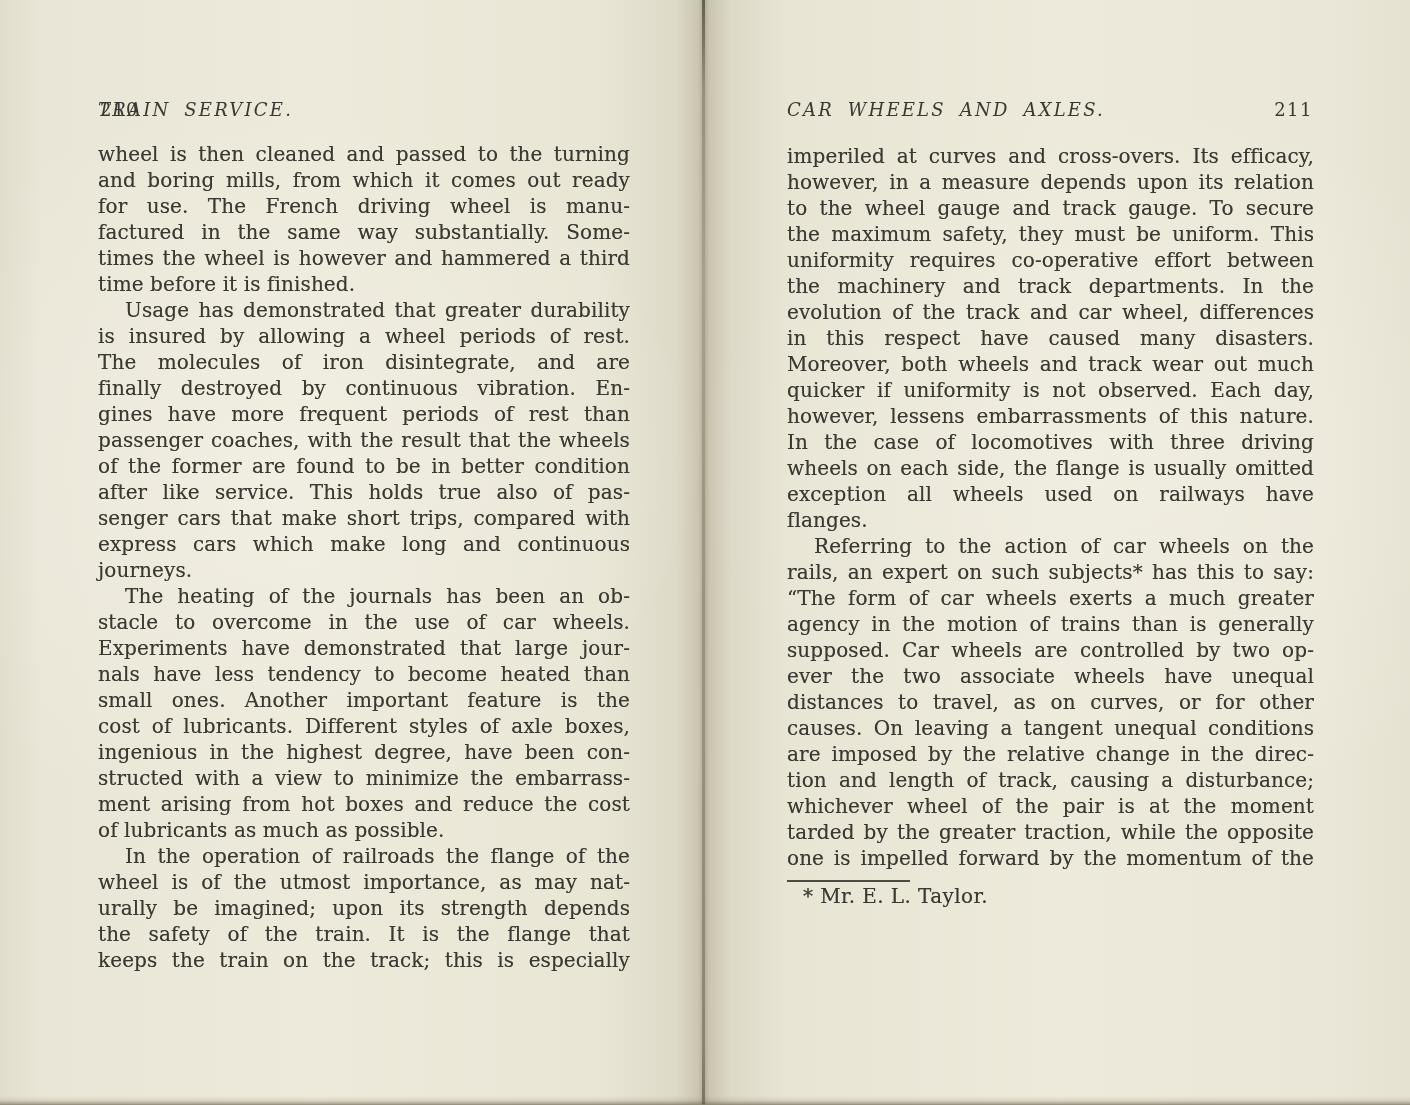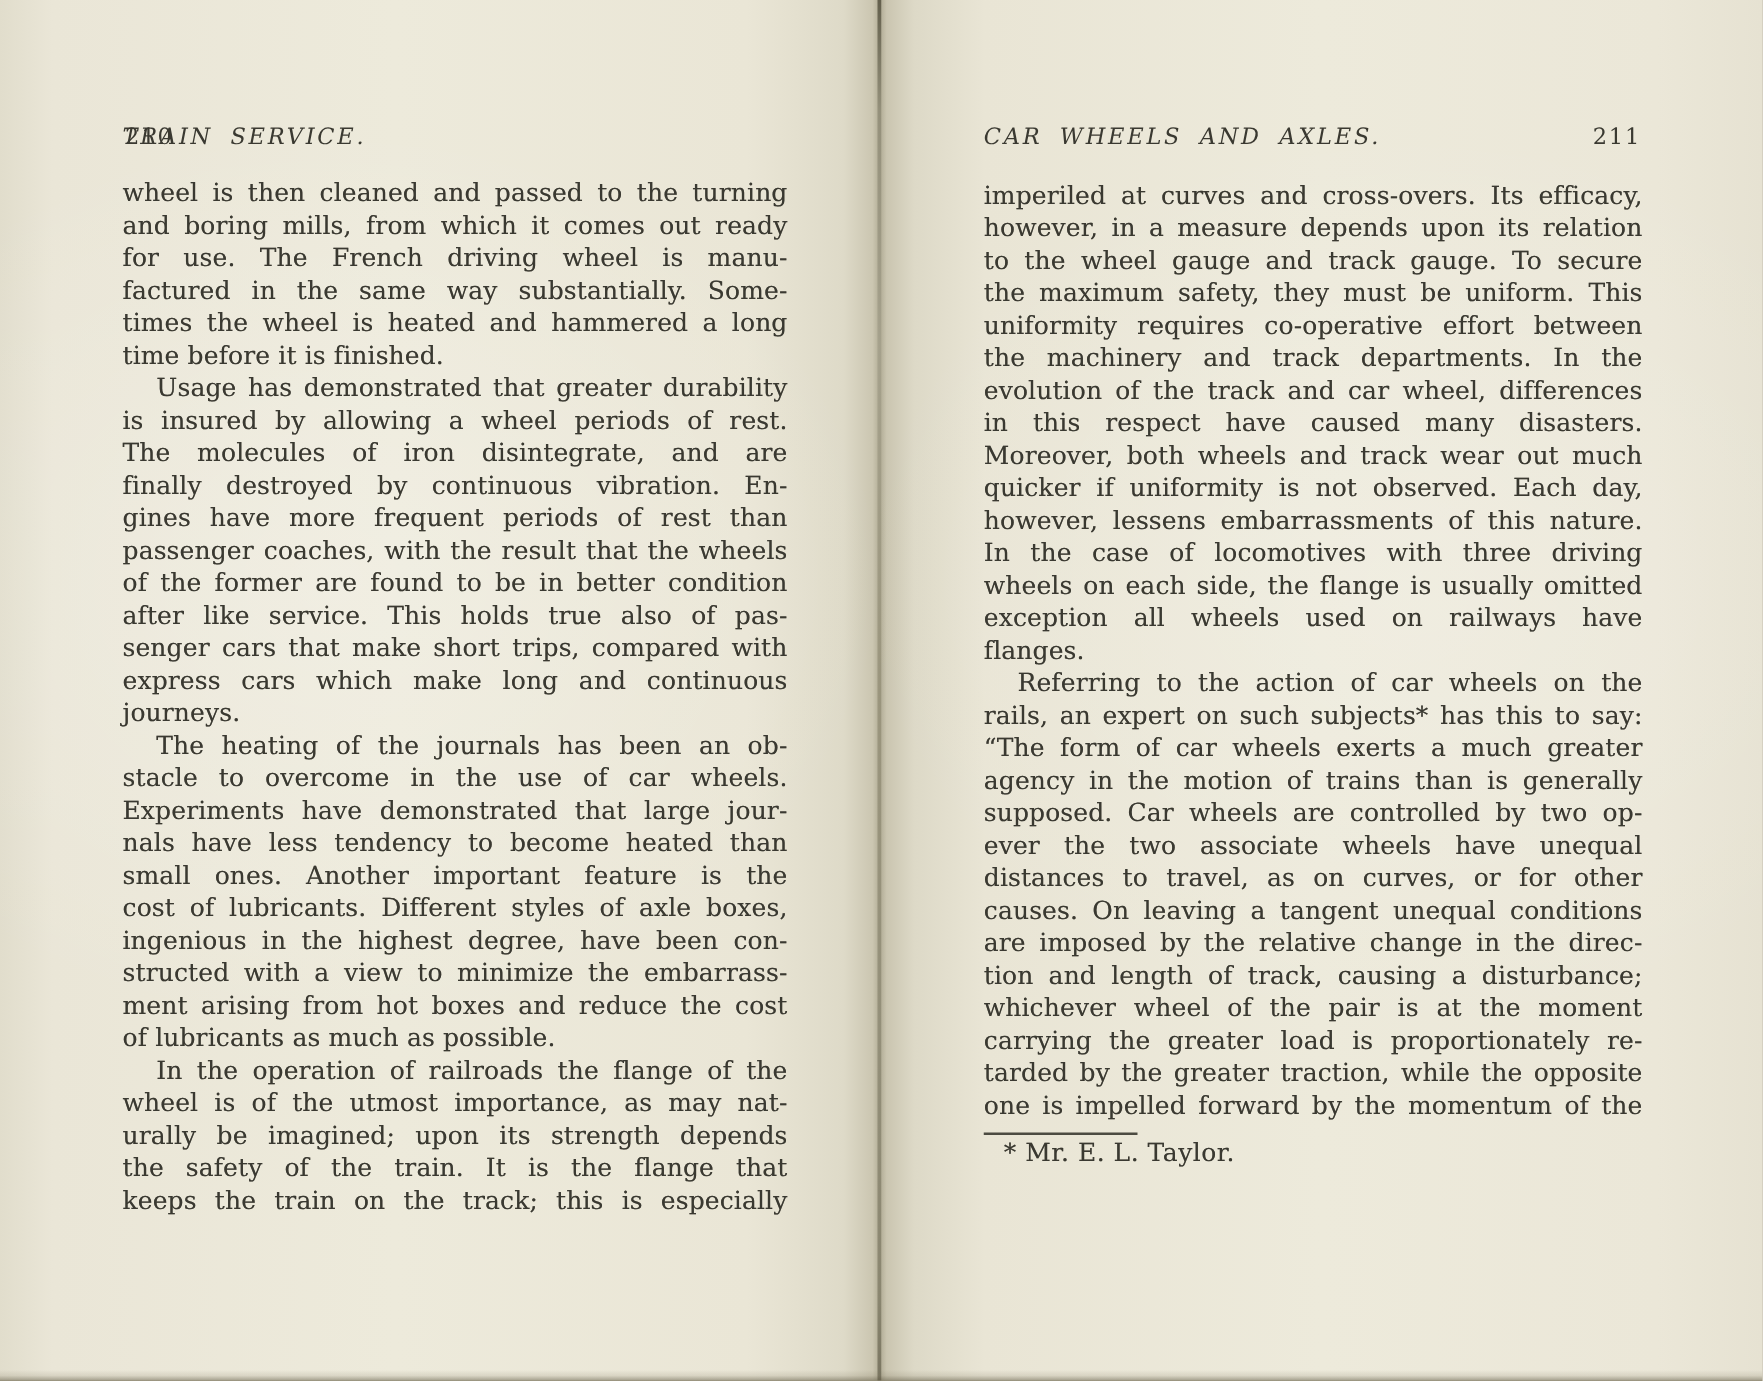--- a/index.html
+++ b/index.html
@@ -78,21 +78,21 @@
 
   <div class="page page-left">
     <div class="folio folio-left">210</div>
     <div class="running-head running-head-left">TRAIN SERVICE.</div>
     <div class="body-col body-left">
         <div>
           <div class="t-line para-start">wheel is then cleaned and passed to the turning</div>
           <div class="t-line">and boring mills, from which it comes out ready</div>
           <div class="t-line">for use. The French driving wheel is manu-</div>
           <div class="t-line">factured in the same way substantially. Some-</div>
-          <div class="t-line">times the wheel is heated and hammered a long</div>
+          <div class="t-line">times the wheel is however and hammered a third</div>
           <div class="t-line para-end">time before it is finished.</div>
         </div>
         <div>
           <div class="t-line para-start indented">Usage has demonstrated that greater durability</div>
           <div class="t-line">is insured by allowing a wheel periods of rest.</div>
           <div class="t-line">The molecules of iron disintegrate, and are</div>
           <div class="t-line">finally destroyed by continuous vibration. En-</div>
           <div class="t-line">gines have more frequent periods of rest than</div>
           <div class="t-line">passenger coaches, with the result that the wheels</div>
           <div class="t-line">of the former are found to be in better condition</div>
@@ -149,21 +149,20 @@
           <div class="t-line">rails, an expert on such subjects* has this to say:</div>
           <div class="t-line">“The form of car wheels exerts a much greater</div>
           <div class="t-line">agency in the motion of trains than is generally</div>
           <div class="t-line">supposed. Car wheels are controlled by two op-</div>
           <div class="t-line">ever the two associate wheels have unequal</div>
           <div class="t-line">distances to travel, as on curves, or for other</div>
           <div class="t-line">causes. On leaving a tangent unequal conditions</div>
           <div class="t-line">are imposed by the relative change in the direc-</div>
           <div class="t-line">tion and length of track, causing a disturbance;</div>
           <div class="t-line">whichever wheel of the pair is at the moment</div>
-          <div class="t-line">carrying the greater load is proportionately re-</div>
           <div class="t-line">tarded by the greater traction, while the opposite</div>
           <div class="t-line">one is impelled forward by the momentum of the</div>
         </div>
         <div class="footnote-block">
           <div class="footnote-rule"></div>
           <div class="footnote-text">* Mr. E. L. Taylor.</div>
         </div>
       </div>
   </div>
 

